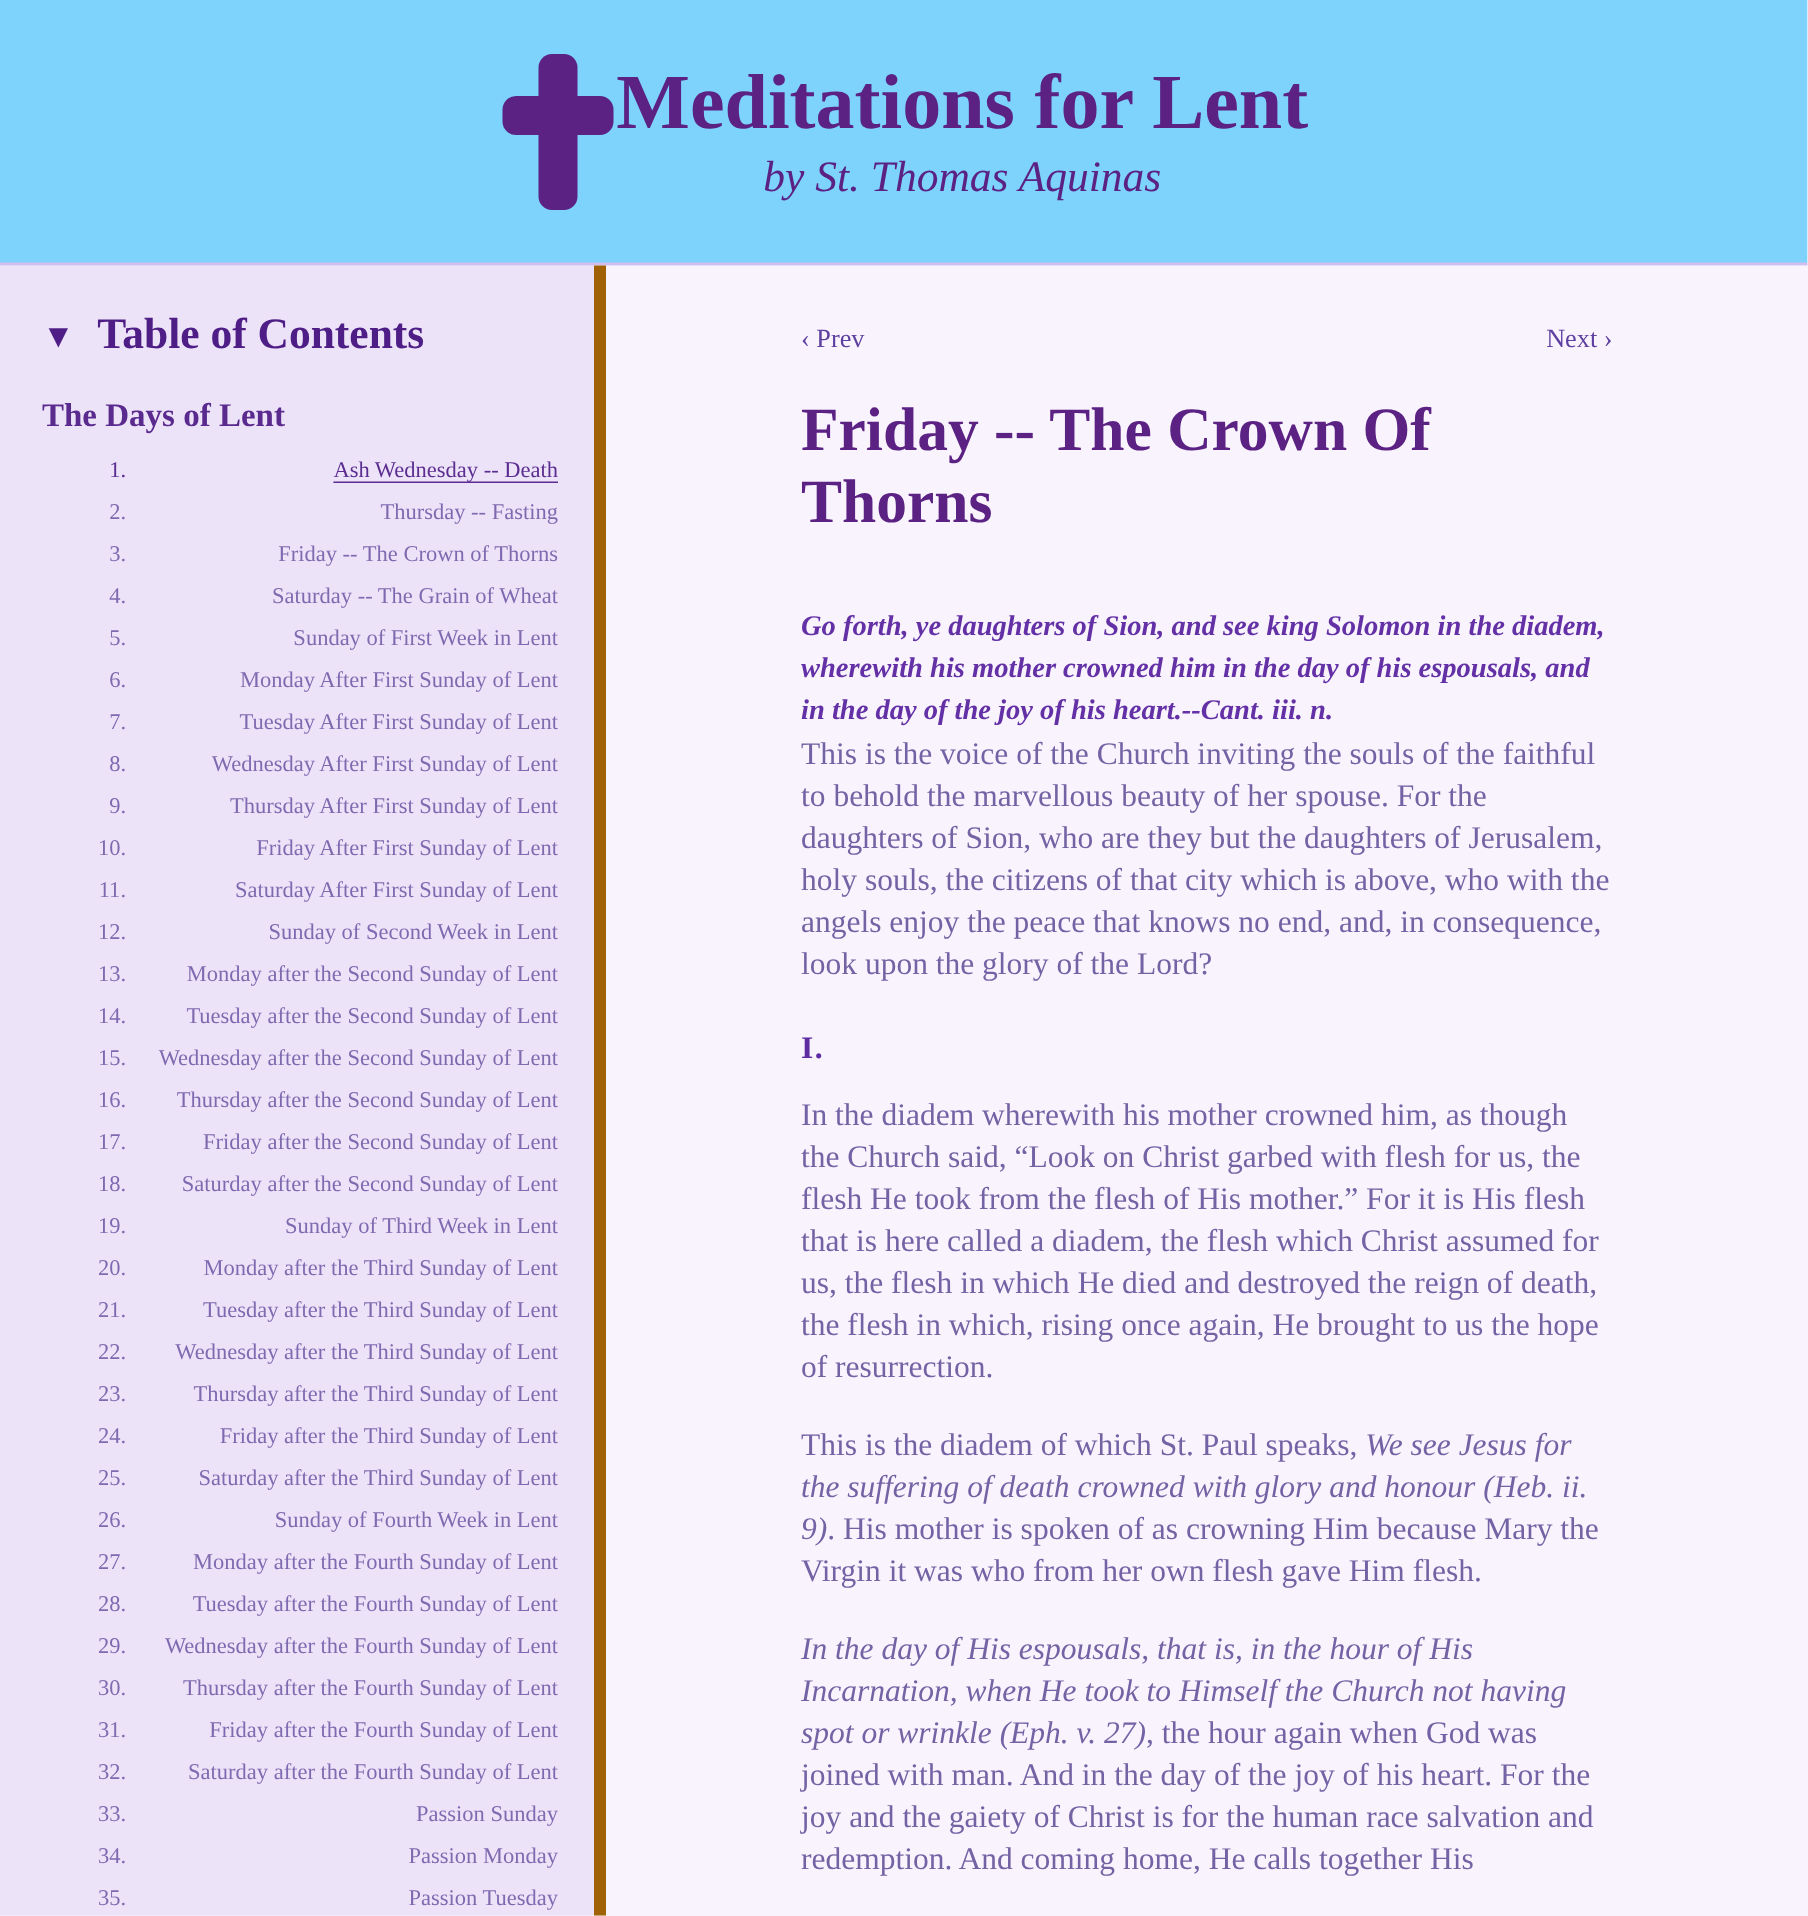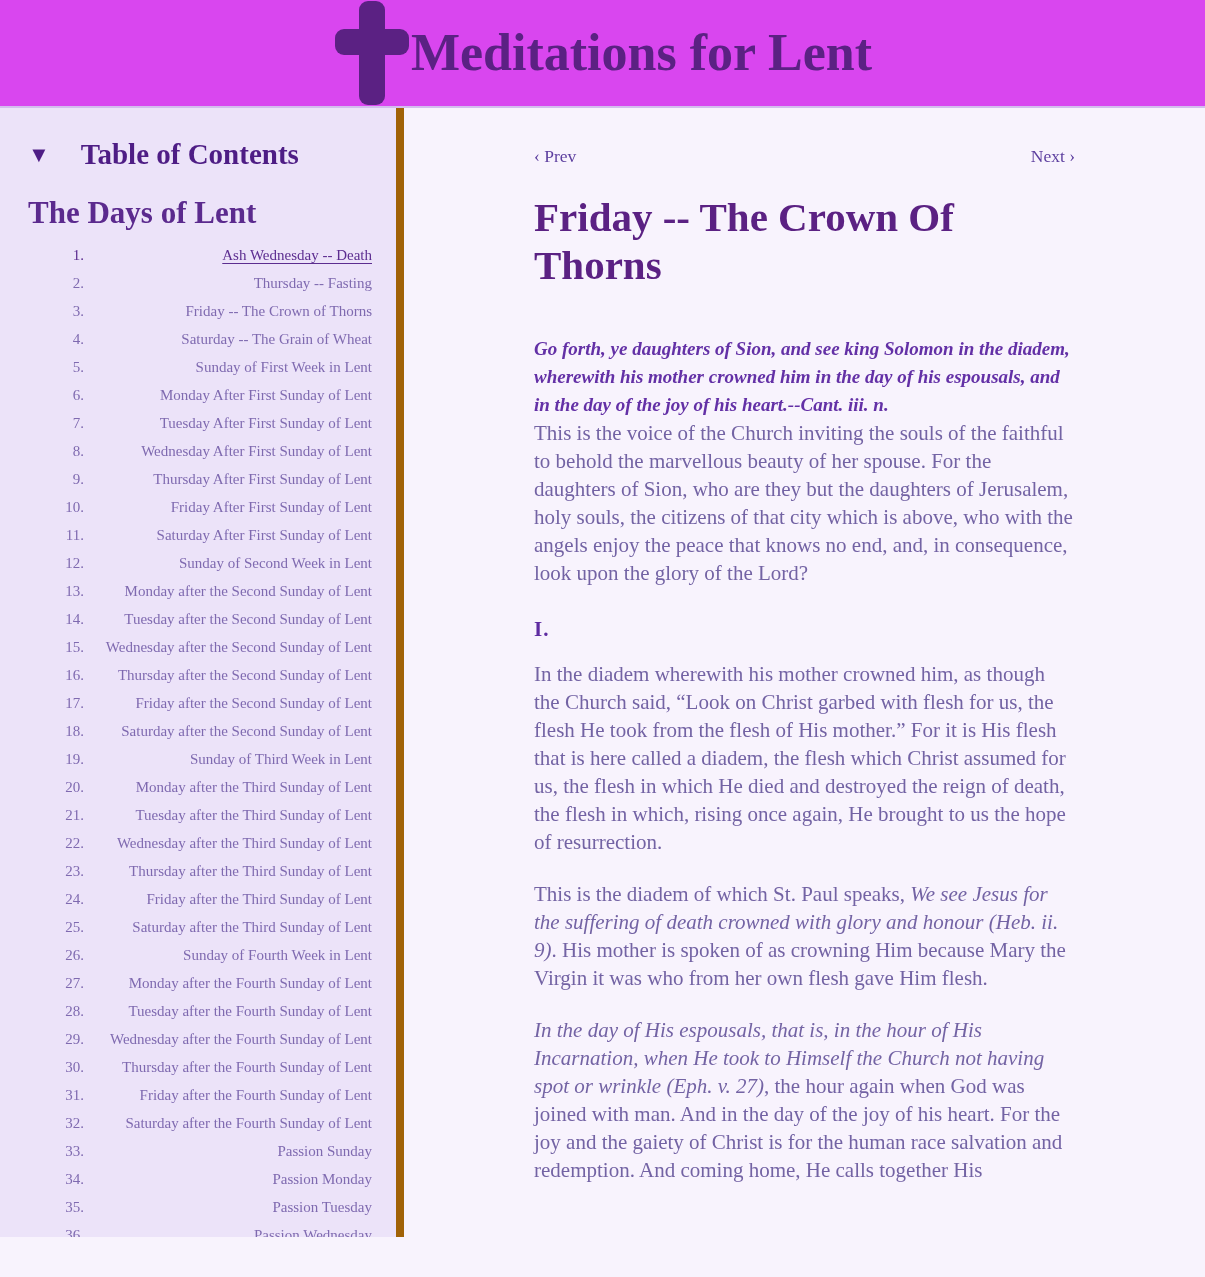--- a/index.html
+++ b/index.html
@@ -5,22 +5,22 @@
   * { margin: 0; padding: 0; box-sizing: border-box; }
   html, body {
     width: 1205px; height: 1277px;
     overflow: hidden;
     font-family: "Liberation Serif", serif;
     background: #f8f3fd;
   }
 
   
   .site-header {
-    height: 108px;
-    background: #d946ef;
+    height: 177px;
+    background: #7dd3fc;
     border-bottom: 2px solid #d3bdee;
     display: flex;
     align-items: center;
     justify-content: center;
   }
   .cross-wrap { width: 78px; height: 108px; flex: 0 0 auto; }
   .header-text { text-align: center; }
   .site-title {
     font-size: 52px;
     font-weight: bold;
@@ -63,24 +63,23 @@
   }
   .toc-triangle {
     color: #4e1d85;
     font-size: 22px;
     line-height: 1;
   }
   .toc-title {
     font-size: 29px;
     font-weight: bold;
     color: #4e1d85;
-    margin-left: 16px;
   }
   .toc-section-title {
-    font-size: 31px;
+    font-size: 22px;
     font-weight: bold;
     color: #5b2a8e;
     margin: 0 0 10px 0;
   }
   ol.toc-list {
     list-style: none;
     counter-reset: toc;
   }
   ol.toc-list li {
     counter-increment: toc;
@@ -159,20 +158,21 @@
 
 <header class="site-header">
   <div class="cross-wrap">
     <svg viewBox="0 0 78 108" width="78" height="108" aria-hidden="true">
       <rect x="26" y="2" width="26" height="104" rx="9" fill="#5b2183"></rect>
       <rect x="2" y="30" width="74" height="26" rx="9" fill="#5b2183"></rect>
     </svg>
   </div>
   <div class="header-text">
     <div class="site-title">Meditations for Lent</div>
+    <div class="site-subtitle">by St. Thomas Aquinas</div>
   </div>
 </header>
 
 <div class="layout">
 
   <aside class="sidebar">
     <div class="toc-header">
       <span class="toc-triangle">▼</span>
       <span class="toc-title">Table of Contents</span>
     </div>

